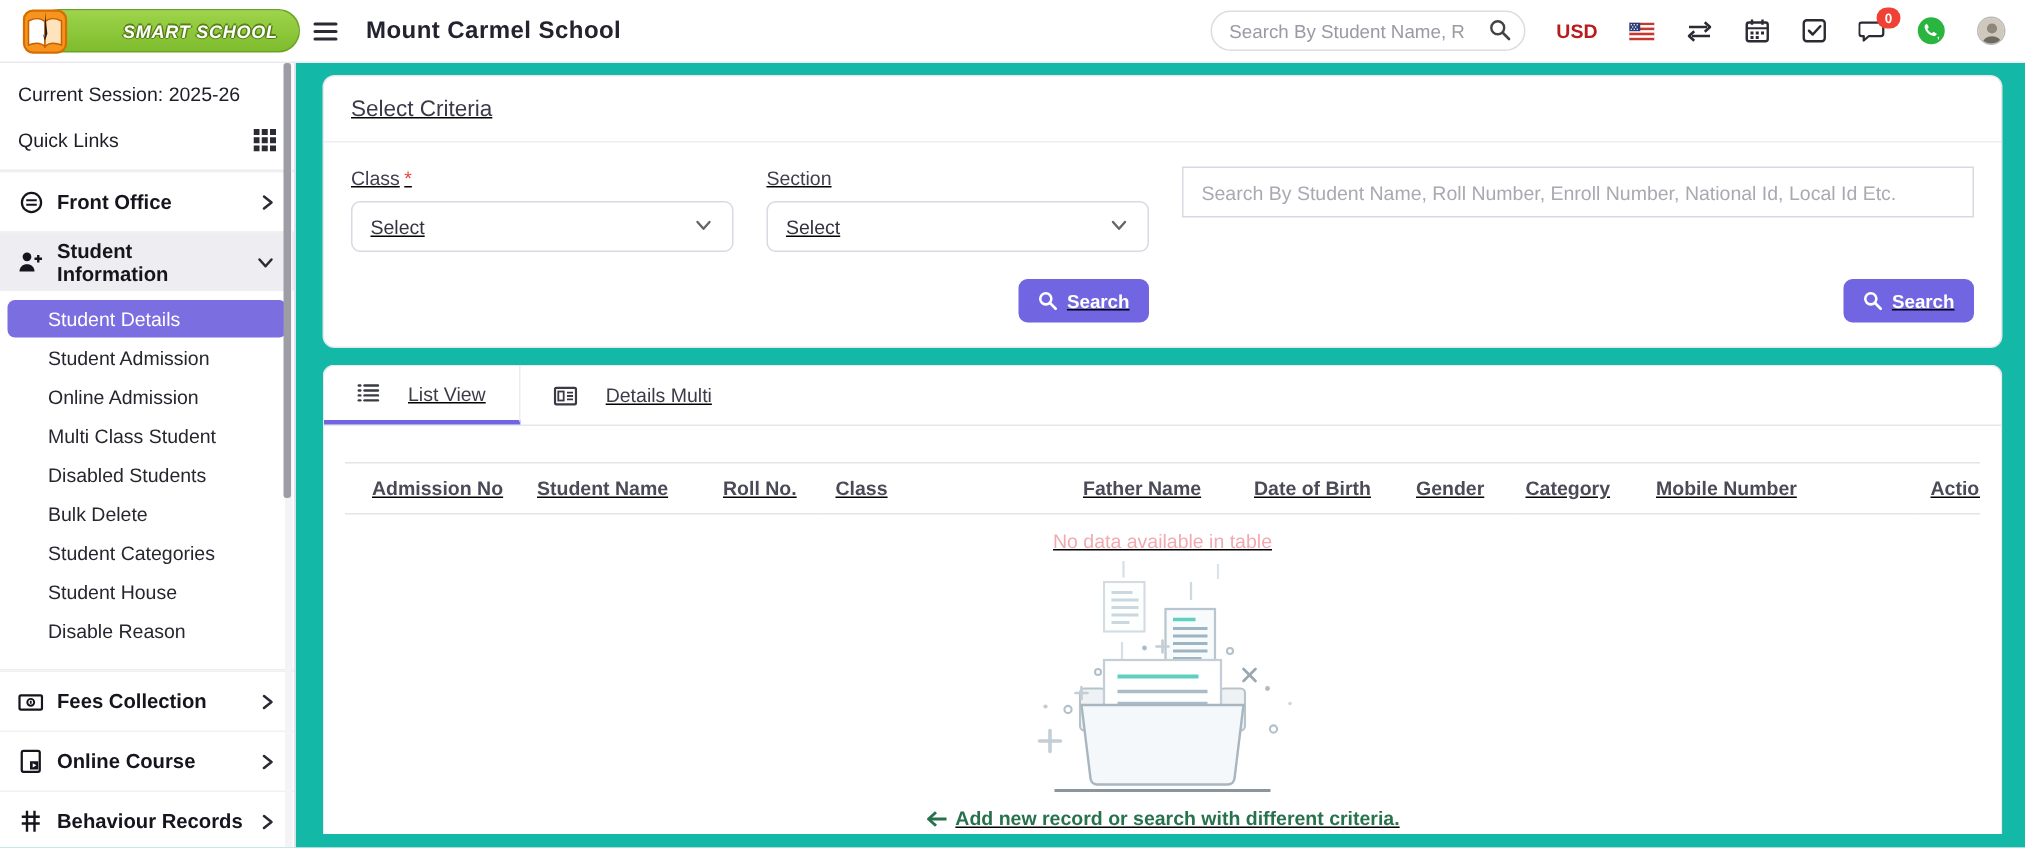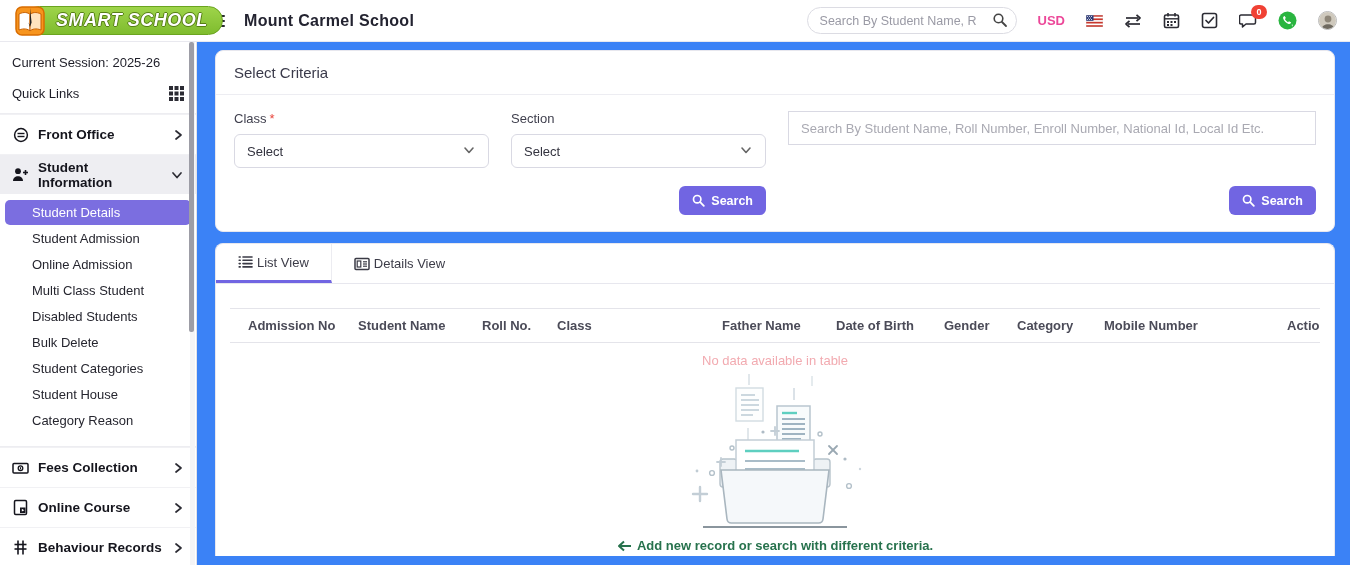--- a/index.html
+++ b/index.html
@@ -7,33 +7,33 @@
     font-family:"Liberation Sans", sans-serif; }
   .app { display:flex; flex-direction:column; width:1350px; height:565px; }
 
   
   .topbar { height:42px; flex:0 0 42px; background:#fff; border-bottom:1px solid #e9e9ef;
     display:flex; align-items:center; }
   .logo-zone { width:197px; flex:0 0 197px; display:flex; align-items:center; padding-left:13px; }
   .logo { display:flex; align-items:center; position:relative; }
   .logo-pill { background:linear-gradient(#9ed44a,#7fbc2e); border:1px solid #6aa41f; border-radius:15px;
     height:29px; padding:0 14px 0 30px; display:flex; align-items:center; margin-left:-22px; }
-  .logo-pill span { color:#fff; font-weight:bold; font-style:italic; font-size:18px; letter-spacing:.5px;
-    text-shadow:-1px 0 #567f15, 1px 0 #567f15, 0 -1px #567f15, 0 1px #567f15; white-space:nowrap; }
+  .logo-pill span { color:#fff; font-weight:bold; font-style:italic; font-size:12px; letter-spacing:.5px;
+    text-shadow:-1px 0 #567f15, 1px 0 #567f15, 0 -1px #567f15, 0 1px #567f15; white-space:nowrap;margin-left:26px; }
   .logo-book { position:relative; z-index:2; width:34px; height:32px; }
   .hamburger { margin-left:12px; display:flex; flex-direction:column; gap:3px; cursor:pointer; }
   .hamburger i { display:block; width:16px; height:2px; background:#2b2b33; border-radius:1px; }
   .school-title { margin-left:19px; font-size:16px; font-weight:bold; color:#232330; letter-spacing:.3px; }
   .topbar-right { margin-left:auto; display:flex; align-items:center; gap:21px; padding-right:13px; }
   .hdr-search { position:relative; width:210px; }
   .hdr-search input { width:210px; height:27px; border:1px solid #dcdce3; border-radius:14px;
     padding:0 30px 0 12px; font-size:12.5px; color:#555; outline:none; font-family:inherit; background:#fff; }
   .hdr-search input::placeholder { color:#9a9aa5; }
   .hdr-search .mag { position:absolute; right:9px; top:5px; }
-  .currency { font-size:13px; color:#ec4899; font-weight:bold; cursor:pointer; }
+  .currency { font-size:13px; color:#b91c1c; font-weight:bold; cursor:pointer; }
   .icon-btn { display:flex; align-items:center; cursor:pointer; position:relative; }
   .badge { position:absolute; top:-7px; right:-10px; background:#f04134; color:#fff; font-size:9px;
     font-weight:bold; min-width:16px; height:14px; border-radius:8px; display:flex; align-items:center;
     justify-content:center; padding:0 3px; }
   .avatar { width:19px; height:19px; border-radius:50%; overflow:hidden; border:1px solid #b9b9b9; }
 
   
   .body-row { flex:1; display:flex; overflow:hidden; }
 
   
@@ -49,21 +49,21 @@
   .sb-section:first-of-type { border-top:none; }
   .sb-section .chev { margin-left:auto; display:flex; }
   .sb-section.expanded { background:#eeeef2; }
   .sb-subnav { padding:5px 3px 12px; border-bottom:1px solid #ededf1; }
   .sb-sub { display:block; padding:5px 10px 5px 27px; margin:1px 2px; font-size:13px; color:#26262f;
     border-radius:5px; cursor:pointer; line-height:15px; }
   .sb-sub.active { background:#7b6ee0; color:#fff; }
   .sb-icon { width:17px; display:flex; justify-content:center; }
 
   
-  .main { flex:1; background:#3b82f6; padding:8px 15px 0 18px; overflow:hidden; }
+  .main { flex:1; background:#14b8a6; padding:8px 15px 0 18px; overflow:hidden;text-decoration:underline; }
   .panel { background:#fff; border:1px solid #e7e7ee; border-radius:8px; }
   .panel-hd { padding:13px 18px; font-size:15px; color:#3a3a4a; border-bottom:1px solid #ededf2; }
   .crit-form { padding:16px 18px 16px; }
   .crit-row { display:flex; gap:22px; }
   .fld-c1 { width:255px; flex:0 0 255px; }
   .fld-c2 { width:255px; flex:0 0 255px; }
   .fld-c3 { flex:1; }
   .fld-label { font-size:13px; color:#3f3f4d; margin-bottom:8px; }
   .req { color:#e8453c; margin-left:3px; }
   .fake-select { height:34px; border:1px solid #d9d9e3; border-radius:6px; display:flex; align-items:center;
@@ -74,21 +74,21 @@
   .kw-input::placeholder { color:#a9a9b2; }
   .btn-row { display:flex; margin-top:18px; }
   .btn-row .seg1 { width:532px; flex:0 0 532px; display:flex; justify-content:flex-end; }
   .btn-row .seg2 { flex:1; display:flex; justify-content:flex-end; }
   .btn-search { background:#7165e2; color:#fff; border:none; border-radius:6px; height:29px; padding:0 13px;
     font-size:12.5px; font-weight:bold; display:flex; align-items:center; gap:6px; cursor:pointer;
     font-family:inherit; }
 
   .panel2 { margin-top:11px; border-bottom:none; border-radius:8px 8px 0 0; min-height:313px; }
   .tabbar { display:flex; border-bottom:1px solid #e7e7ee; height:40px; }
-  .tab { display:flex; align-items:center; gap:4px; padding:0 22px; font-size:13px; color:#3c3c48;
+  .tab { display:flex; align-items:center; gap:19px; padding:0 22px; font-size:13px; color:#3c3c48;
     cursor:pointer; position:relative; }
   .tab.active { border-bottom:3px solid #7165e2; }
   .tab:first-child { border-right:1px solid #ececf1; }
 
   .table-wrap { padding:24px 14px 0; }
   table { width:100%; border-collapse:collapse; table-layout:fixed; }
   th { border-top:1px solid #e4e4ea; border-bottom:1px solid #e4e4ea; padding:9px 8px; font-size:13px;
     color:#4b4b58; text-align:left; font-weight:bold; white-space:nowrap; overflow:hidden; }
   th:first-child { padding-left:18px; }
   th:last-child { text-align:right; padding-right:6px; }
@@ -272,21 +272,21 @@
 
       <div class="sb-subnav">
         <span class="sb-sub active">Student Details</span>
         <span class="sb-sub">Student Admission</span>
         <span class="sb-sub">Online Admission</span>
         <span class="sb-sub">Multi Class Student</span>
         <span class="sb-sub">Disabled Students</span>
         <span class="sb-sub">Bulk Delete</span>
         <span class="sb-sub">Student Categories</span>
         <span class="sb-sub">Student House</span>
-        <span class="sb-sub">Category Reason</span>
+        <span class="sb-sub">Disable Reason</span>
       </div>
 
       <div class="sb-section">
         <span class="sb-icon">
           <svg width="17" height="16" viewBox="0 0 17 16">
             <rect x="1" y="3.5" width="15" height="9.5" rx="1" fill="none" stroke="#15151d" stroke-width="1.5"></rect>
             <circle cx="8.5" cy="8.2" r="2.3" fill="none" stroke="#15151d" stroke-width="1.3"></circle>
             <line x1="8.5" y1="7.2" x2="8.5" y2="9.2" stroke="#15151d" stroke-width="1.2"></line>
           </svg>
         </span>
@@ -411,21 +411,21 @@
             <span>List View</span>
           </div>
           <div class="tab">
             <svg width="16" height="14" viewBox="0 0 16 14">
               <rect x="1" y="1.5" width="14" height="11" rx="1" fill="none" stroke="#3a3a45" stroke-width="1.5"></rect>
               <rect x="3.2" y="4" width="3.6" height="6" fill="none" stroke="#3a3a45" stroke-width="1.2"></rect>
               <line x1="9" y1="4.8" x2="13" y2="4.8" stroke="#3a3a45" stroke-width="1.2"></line>
               <line x1="9" y1="7" x2="13" y2="7" stroke="#3a3a45" stroke-width="1.2"></line>
               <line x1="9" y1="9.2" x2="13" y2="9.2" stroke="#3a3a45" stroke-width="1.2"></line>
             </svg>
-            <span>Details View</span>
+            <span>Details Multi</span>
           </div>
         </div>
 
         <div class="table-wrap">
           <table>
             <colgroup>
               <col style="width:120px">
                 <col style="width:124px">
                 <col style="width:75px">
                 <col style="width:165px">

